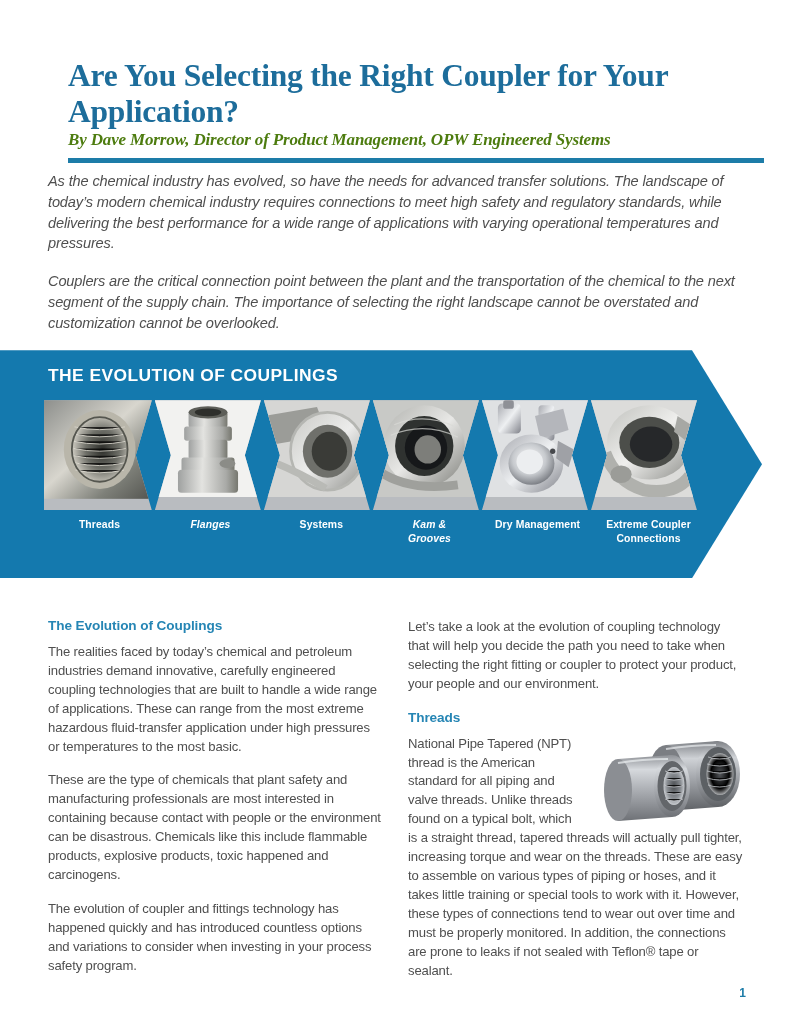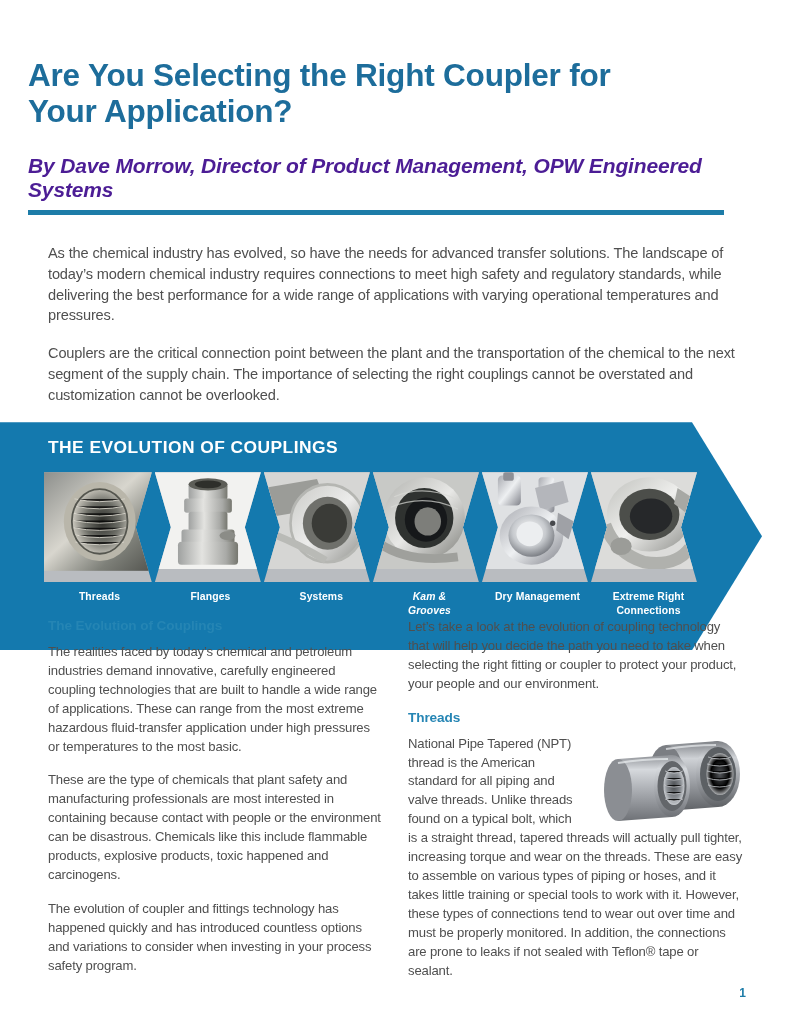--- a/index.html
+++ b/index.html
@@ -18,50 +18,52 @@
 
   .page {
     position: relative;
     width: 792px;
     height: 1024px;
     background: #ffffff;
   }
 
   
   .header {
-    padding: 58px 48px 0 28px;
+    padding: 58px 48px 0 68px;
+    font-family: Liberation Serif, serif;
   }
   .article-title {
     font-size: 31.5px;
     line-height: 1.13;
     font-weight: bold;
     color: #1d6d9b;
     letter-spacing: -0.2px;
     margin: 0;
     max-width: 640px;
   }
   .byline {
-    margin: 25px 0 0 0;
-    font-size: 21px;
+    margin: 1px 0 0 0;
+    font-size: 17px;
     font-style: italic;
     font-weight: bold;
-    color: #4c1d95;
+    color: #4d7c0f;
     letter-spacing: -0.15px;
   }
   .title-rule {
     margin-top: 8px;
     height: 5px;
     background: #1d7ca8;
     width: 696px;
   }
 
   
   .intro {
     padding: 0 48px;
-    margin-top: 28px;
+    margin-top: 8px;
+    font-style: italic;
   }
   .intro p {
     margin: 0 0 17px 0;
     font-size: 14.6px;
     line-height: 1.42;
     color: #4f4f4f;
     letter-spacing: -0.15px;
   }
 
   
@@ -188,21 +190,21 @@
 <div class="page">
 
   <div class="header">
     <h1 class="article-title">Are You Selecting the Right Coupler for Your Application?</h1>
     <div class="byline">By Dave Morrow, Director of Product Management, OPW Engineered Systems</div>
     <div class="title-rule"></div>
   </div>
 
   <div class="intro">
     <p>As the chemical industry has evolved, so have the needs for advanced transfer solutions. The landscape of today’s modern chemical industry requires connections to meet high safety and regulatory standards, while delivering the best performance for a wide range of applications with varying operational temperatures and pressures.</p>
-    <p>Couplers are the critical connection point between the plant and the transportation of the chemical to the next segment of the supply chain. The importance of selecting the right couplings cannot be overstated and customization cannot be overlooked.</p>
+    <p>Couplers are the critical connection point between the plant and the transportation of the chemical to the next segment of the supply chain. The importance of selecting the right landscape cannot be overstated and customization cannot be overlooked.</p>
   </div>
 
   <div class="banner-wrap">
     <div class="banner-shape"></div>
     <div class="banner-heading">THE EVOLUTION OF COUPLINGS</div>
 
     <div class="thumb-strip">
       <div class="thumb" style="width: 120px;">
         <svg class="thumb-art" viewBox="0 0 120 110" preserveAspectRatio="xMidYMid slice">
           <defs>
@@ -339,29 +341,29 @@
           <ellipse cx="68" cy="50" rx="24" ry="20" fill="#26282a"></ellipse>
           <path d="M16 60 Q28 92 60 102 Q96 108 112 86" stroke="#b0b1ad" stroke-width="14" fill="none"></path>
           <ellipse cx="34" cy="84" rx="12" ry="10" fill="#9b9c98"></ellipse>
           <path d="M98 18 L116 30 L110 48 L94 36 Z" fill="#a7a8a4"></path>
         </svg>
       </div>
     </div>
 
     <div class="caption-row">
       <div class="caption" style="width: 118px;">Threads</div>
-      <div class="caption" style="width: 118px;">Flanges</div>
+      <div class="caption" style="width: 118px; font-style: italic;">Flanges</div>
       <div class="caption" style="width: 118px;">Systems</div>
       <div class="caption" style="width: 112px; font-style: italic;">
           <div>Kam &amp;</div>
           <div>Grooves</div>
         </div>
       <div class="caption" style="width: 118px;">Dry Management</div>
       <div class="caption" style="width: 118px;">
-          <div>Extreme Right</div>
+          <div>Extreme Coupler</div>
           <div>Connections</div>
         </div>
     </div>
   </div>
 
   <div class="columns">
 
     <div class="col">
       <div class="subhead">The Evolution of Couplings</div>
       <p>The realities faced by today’s chemical and petroleum industries demand innovative, carefully engineered coupling technologies that are built to handle a wide range of applications. These can range from the most extreme hazardous fluid-transfer application under high pressures or temperatures to the most basic.</p>

